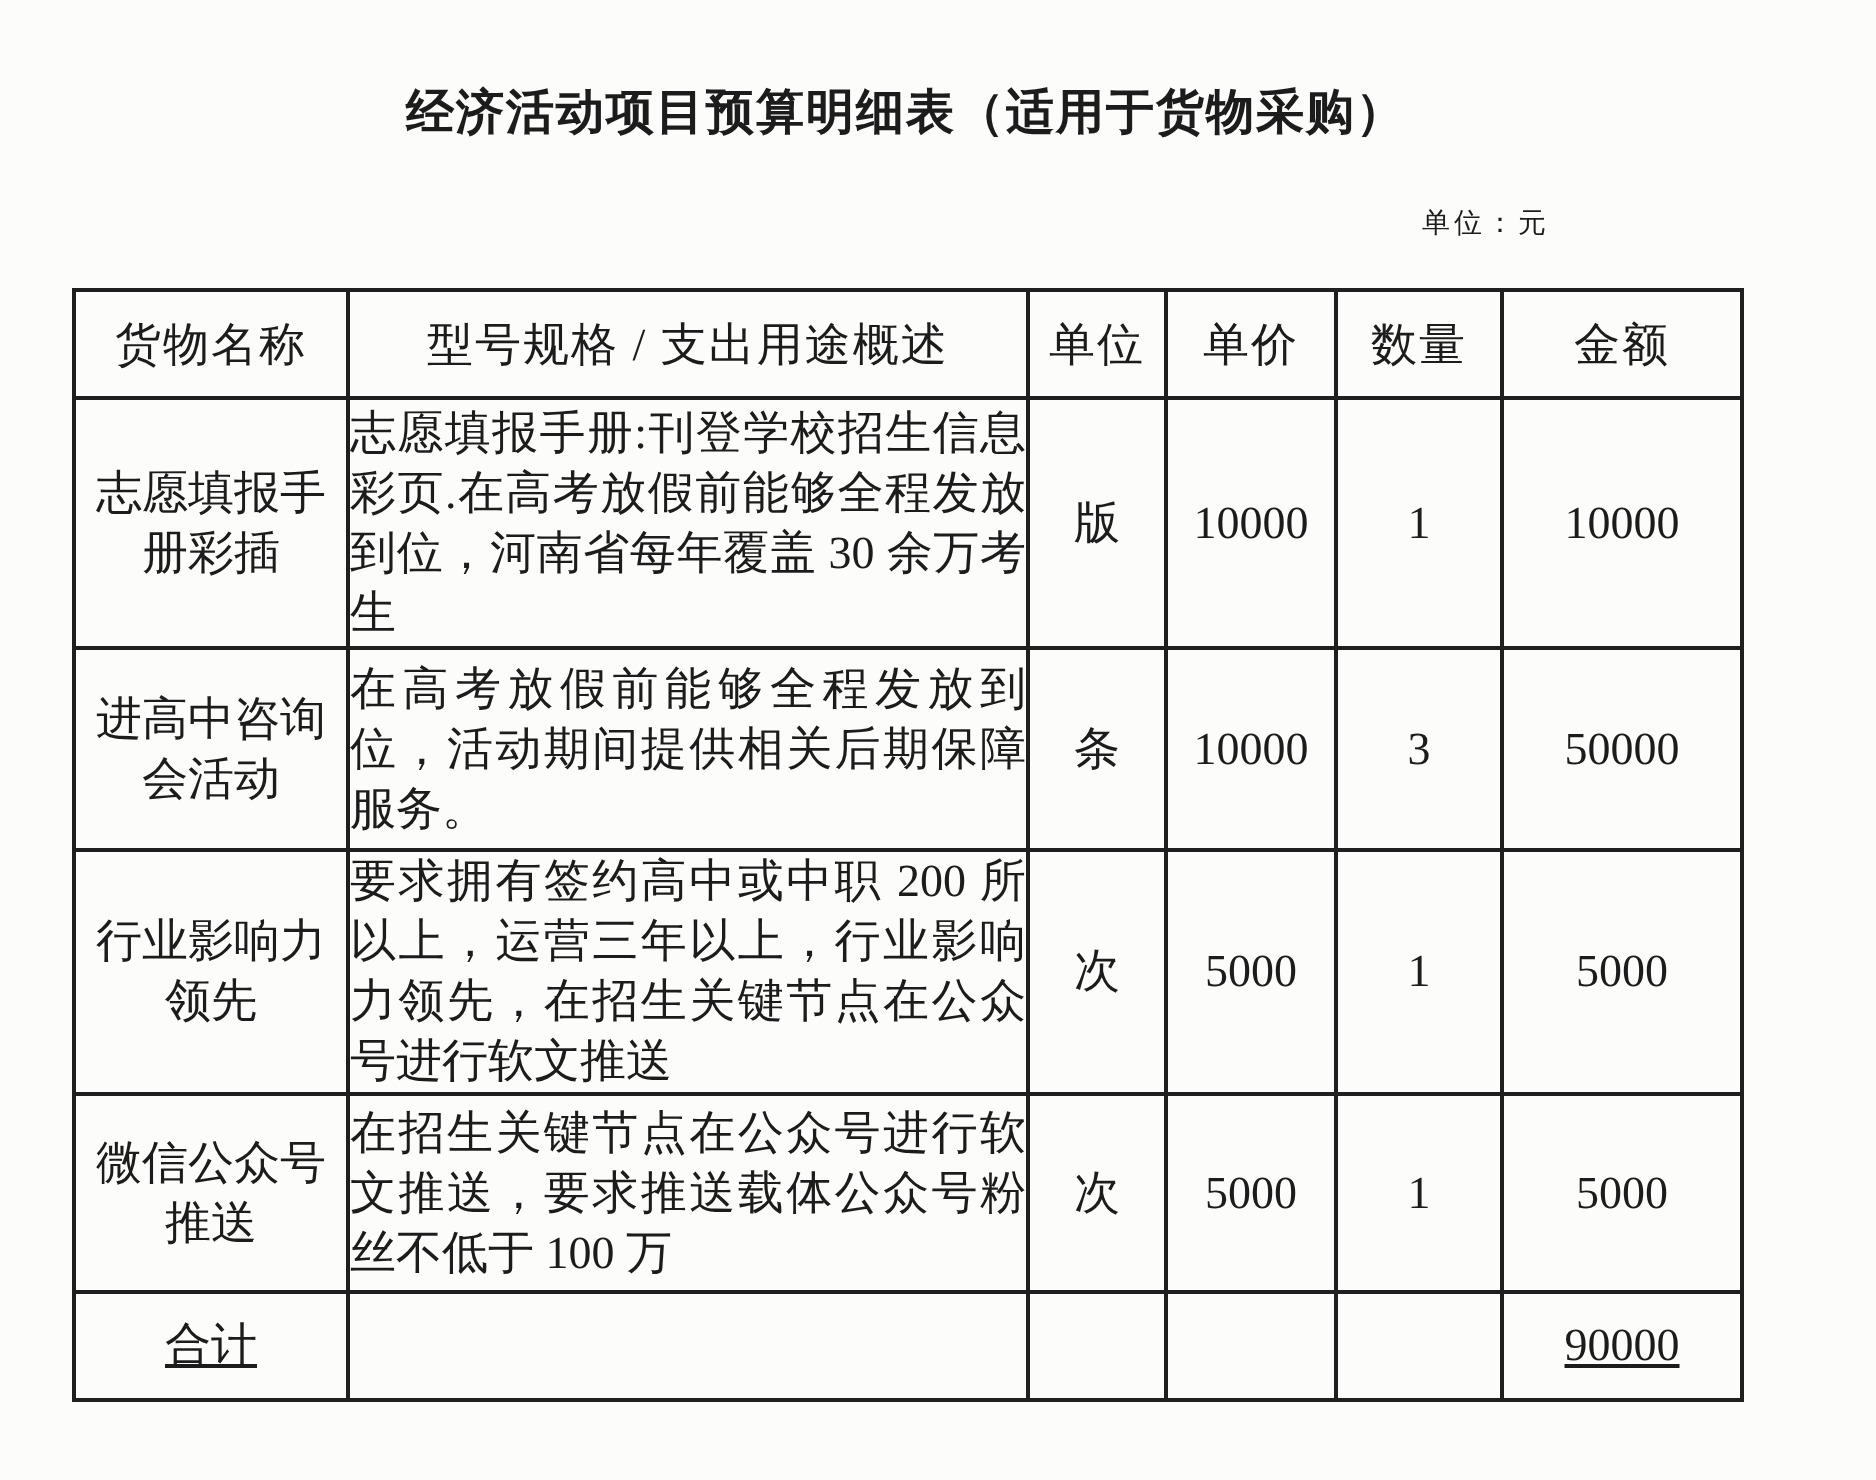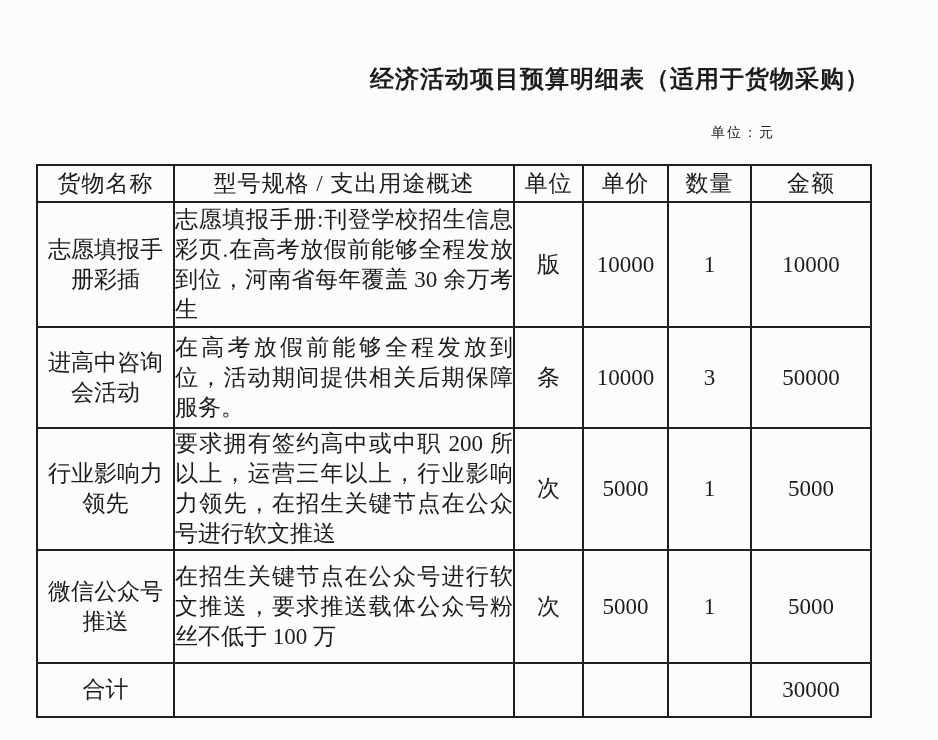--- a/index.html
+++ b/index.html
@@ -15,26 +15,27 @@
     height: 740px;
     background: #fcfcfa;
     overflow: hidden;
   }
   .doc {
     width: 834px;
     margin-left: 36px;
   }
   .doc-title {
     margin: 0;
-    padding-top: 63px;
-    text-align: right;
+    padding-top: 43px;
+    text-align: center;
     font-size: 24px;
     font-weight: 600;
     letter-spacing: 1px;
     line-height: 32px;
+    font-family: Liberation Mono, monospace;
   }
   .unit-note {
     margin-top: 24px;
     padding-right: 95px;
     text-align: right;
     font-size: 14px;
     line-height: 28px;
     letter-spacing: 2px;
   }
   table.budget {
@@ -45,26 +46,26 @@
   }
   table.budget th,
   table.budget td {
     border: 2px solid #1f1f1f;
     font-weight: normal;
     font-size: 23px;
     vertical-align: middle;
     padding: 0;
     overflow: hidden;
   }
-  tr.hdr   { height: 37px; }
+  tr.hdr   { height: 54px; }
   tr.r0    { height: 125px; }
   tr.r1    { height: 101px; }
   tr.r2    { height: 122px; }
-  tr.r3    { height: 113px; border-radius: 15px; }
-  tr.total { height: 54px; }
+  tr.r3    { height: 99px; border-radius: 15px; }
+  tr.total { height: 54px; text-decoration: underline; }
   .c-center {
     text-align: center;
     line-height: 30px;
     padding: 2px 4px;
   }
   .c-desc {
     text-align: justify;
     line-height: 30px;
     padding: 4px 18px;
     margin-top: 47px;
@@ -135,19 +136,19 @@
           <td class="c-center">5000</td>
           <td class="c-center">1</td>
           <td class="c-center">5000</td>
         </tr>
         <tr class="total">
           <td class="c-center">合计</td>
           <td class="c-desc"></td>
           <td class="c-center"></td>
           <td class="c-center"></td>
           <td class="c-center"></td>
-          <td class="c-center">30000</td>
+          <td class="c-center">90000</td>
         </tr>
       </tbody>
     </table>
 
   </div>
 </div>
 
 </body></html>

